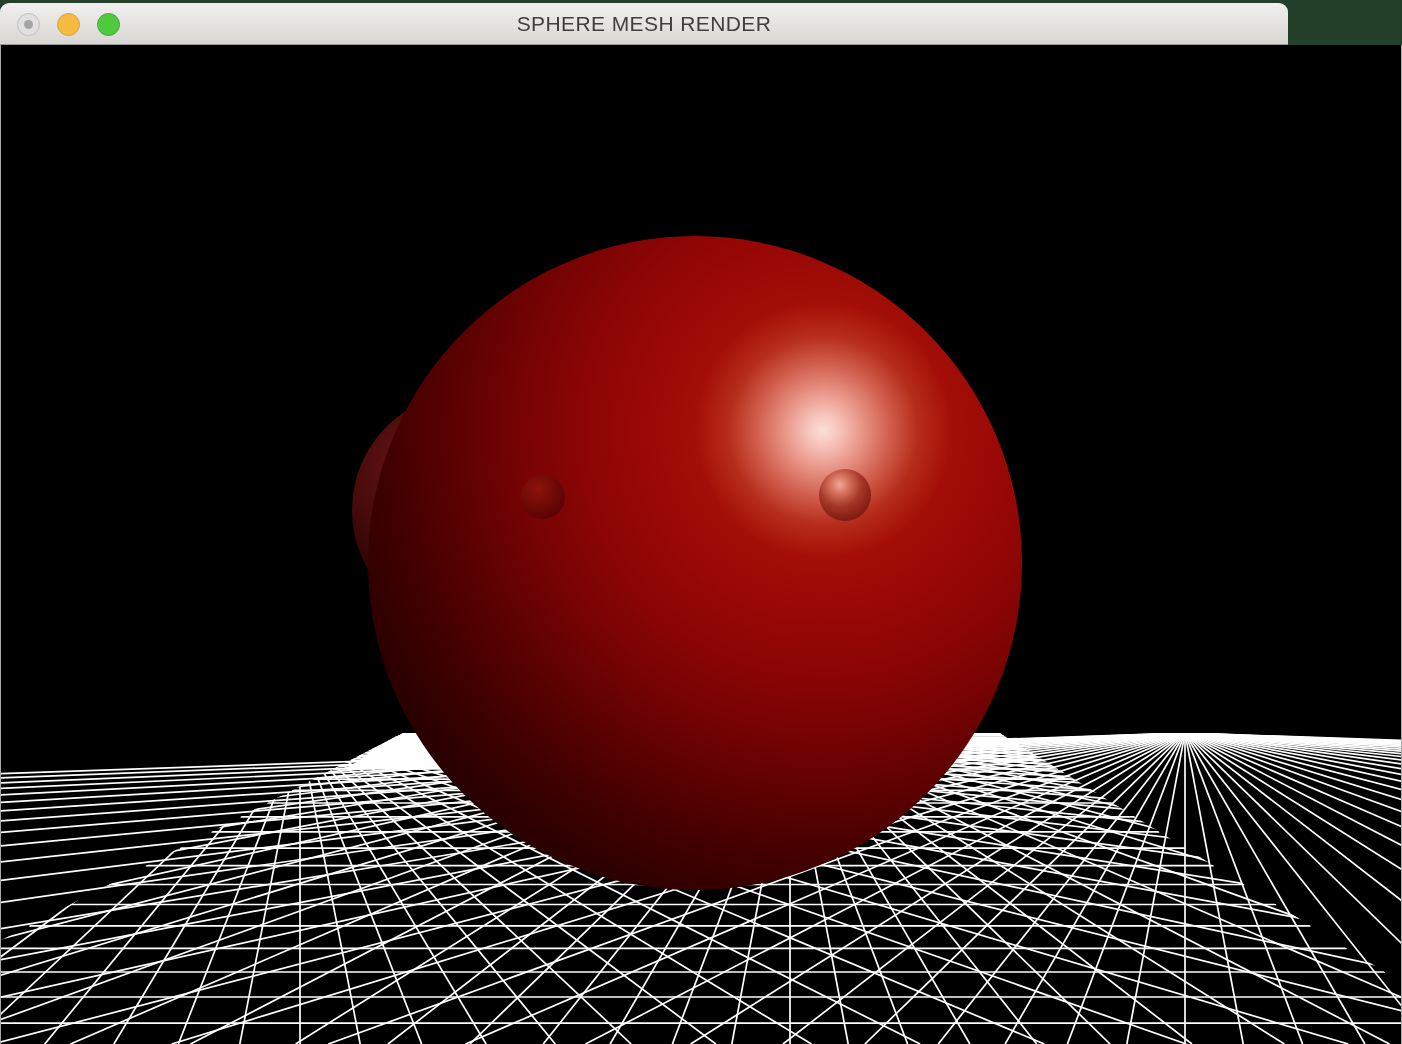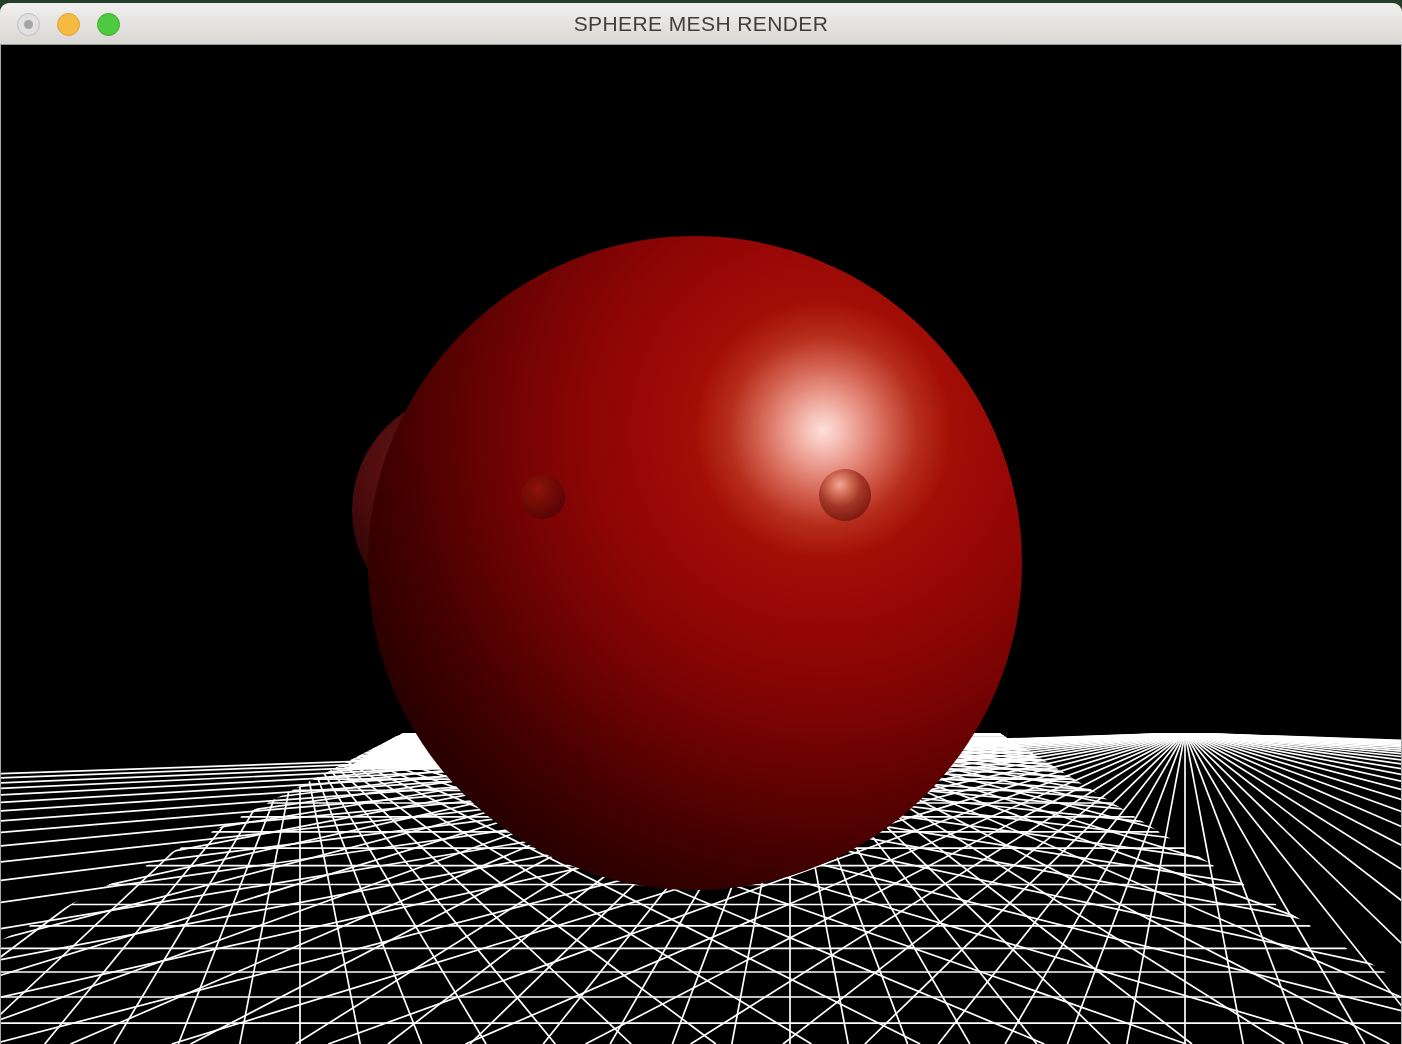--- a/index.html
+++ b/index.html
@@ -4,21 +4,21 @@
 <style>
   html,body{margin:0;padding:0;}
   body{
     width:1402px;height:1044px;overflow:hidden;
     background:#24402a;
     font-family:"Liberation Sans", sans-serif;
     position:relative;
   }
   .window{position:absolute;left:0;top:0;width:1402px;height:1044px;}
   .titlebar{
-    position:absolute;left:0;top:3px;width:1402px;height:42px;
+    position:absolute;left:0;top:3px;width:1288px;height:42px;
     background:linear-gradient(#f2f0ee,#d9d7d4);
     border-bottom:1px solid #9b9b9b;
     border-radius:9px 9px 0 0;
     box-sizing:border-box;
   }
   .lights{
     position:absolute;left:17px;top:0;height:42px;
     display:flex;align-items:center;gap:17px;
   }
   .light{

